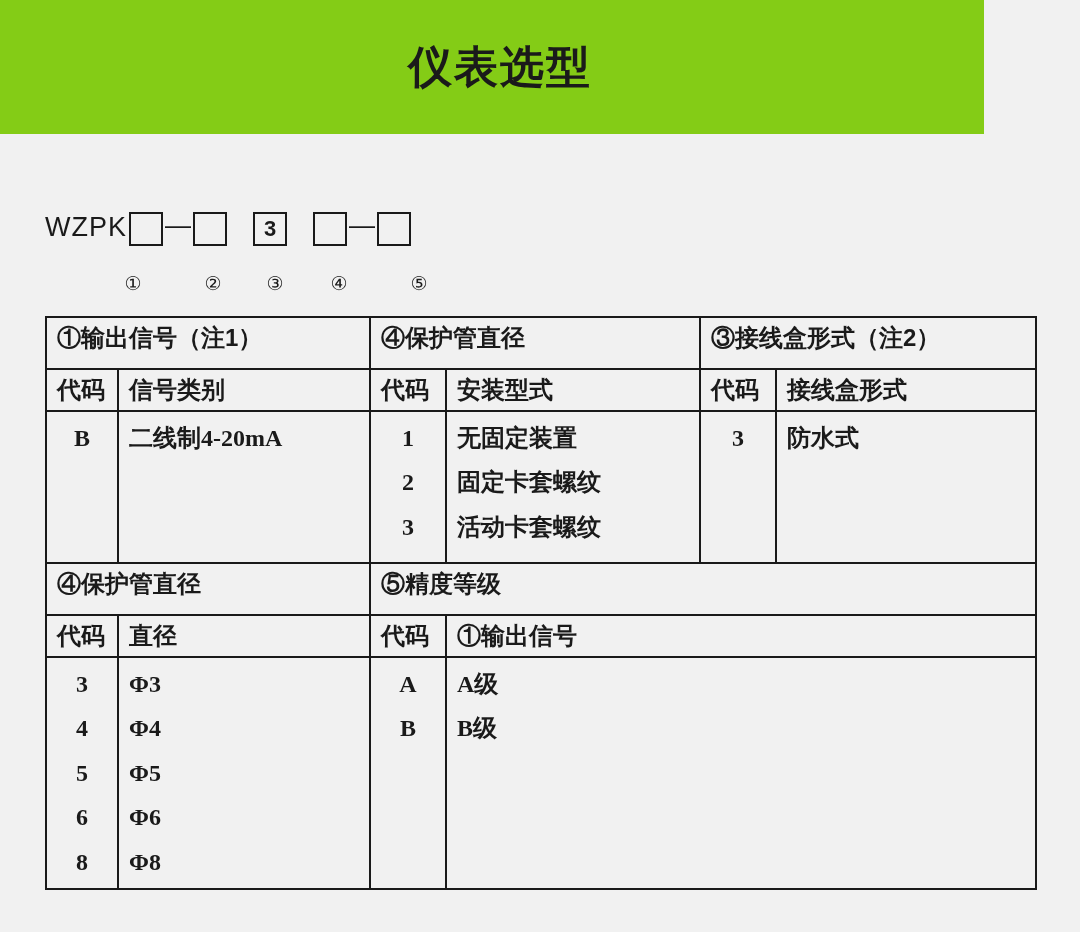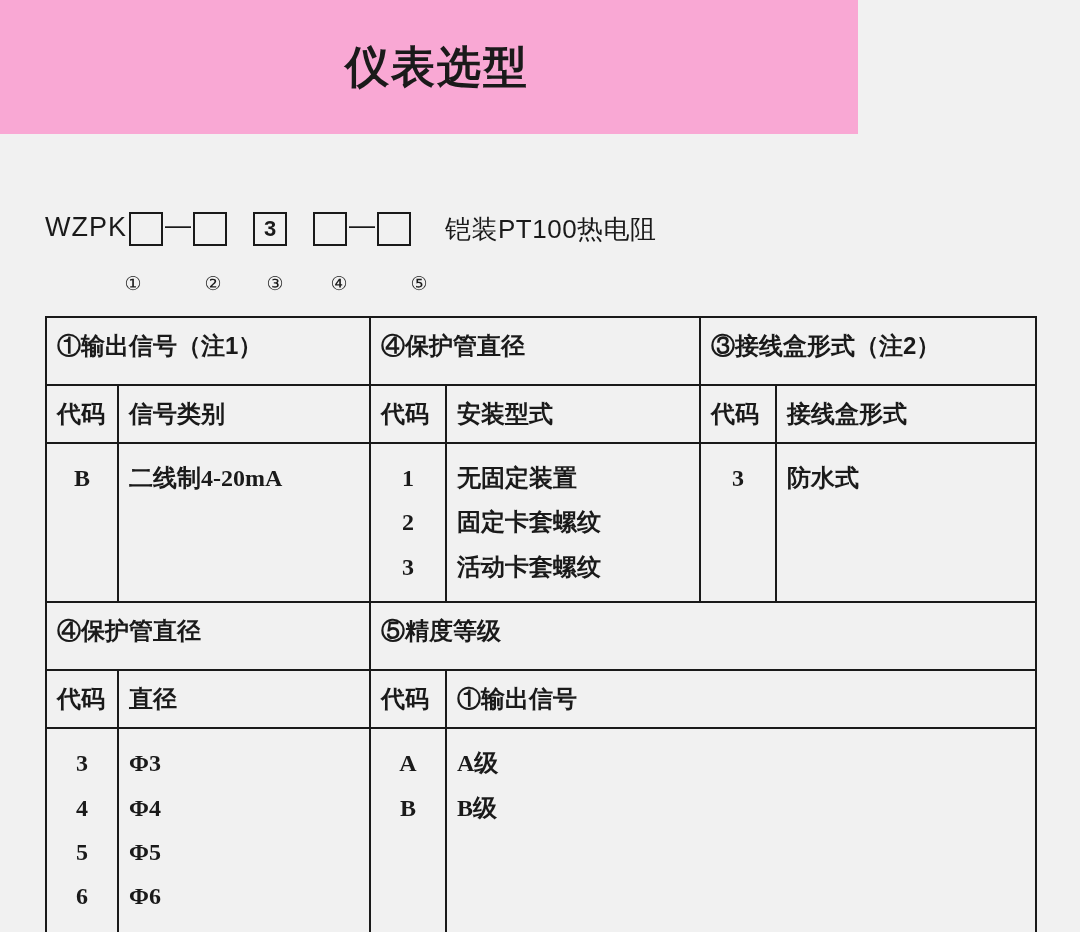--- a/index.html
+++ b/index.html
@@ -10,23 +10,23 @@
     width: 1080px;
     height: 932px;
     background: #f1f1f1;
     font-family: "Liberation Sans", sans-serif;
     color: #1a1a1a;
     overflow: hidden;
   }
 
   
   .header {
-    width: 858px;
+    width: 984px;
     height: 134px;
-    background: #f9a8d4;
+    background: #84cc16;
     display: flex;
     flex-direction: column;
     align-items: center;
     justify-content: center;
     box-sizing: border-box;
     padding-left: 16px;
   }
   .header-title {
     font-size: 44px;
     font-weight: bold;
@@ -105,21 +105,21 @@
 
   
   table.sel {
     border-collapse: collapse;
     width: 990px;
     margin-top: 10px;
     table-layout: fixed;
   }
   table.sel td {
     border: 2px solid #1a1a1a;
-    padding: 12px 10px;
+    padding: 4px 10px;
     vertical-align: top;
     font-size: 24px;
   }
   td.grp-head {
     font-size: 25px;
     font-weight: bold;
     padding: 9px 12px;
     height: 42px;
   }
   td.col-head {
@@ -156,21 +156,20 @@
     <span class="code-prefix">WZPK</span>
     <span class="code-box"></span>
     <span class="code-dash">—</span>
     <span class="code-box"></span>
     <span class="gap-md"></span>
     <span class="code-fixed">3</span>
     <span class="gap-md"></span>
     <span class="code-box"></span>
     <span class="code-dash">—</span>
     <span class="code-box"></span>
-    <span class="code-desc">铠装PT100热电阻</span>
   </div>
 
   <div class="marker-row">
     <span class="marker" style="left:76px;">①</span>
     <span class="marker" style="left:156px;">②</span>
     <span class="marker" style="left:218px;">③</span>
     <span class="marker" style="left:282px;">④</span>
     <span class="marker" style="left:362px;">⑤</span>
   </div>
 

